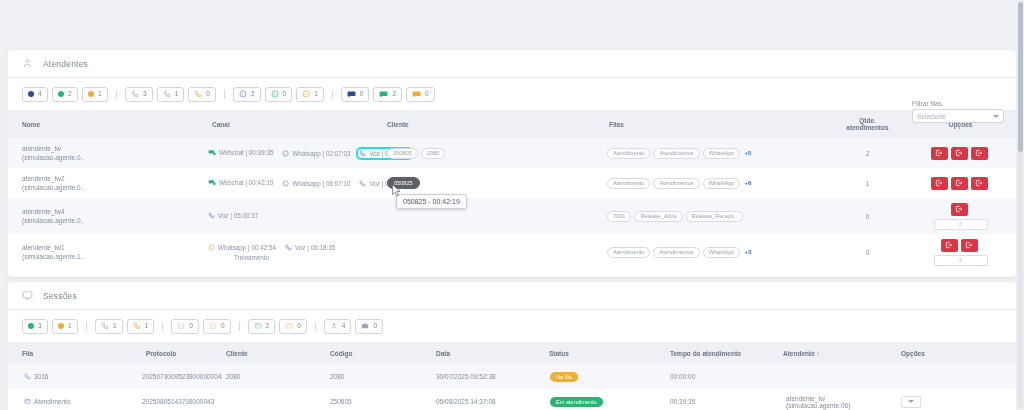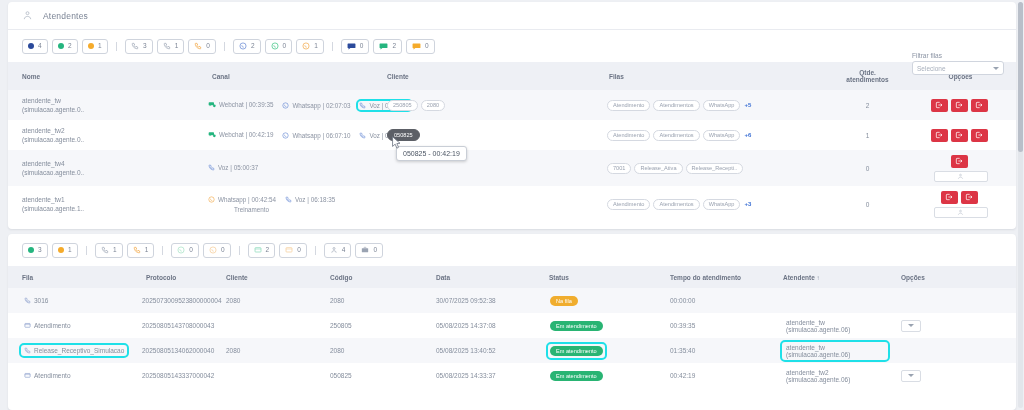--- a/index.html
+++ b/index.html
@@ -12,20 +12,21 @@
   }
   .page { width: 1024px; height: 410px; position: relative; background: #eef0f4; }
 
   
   .panel {
     position: absolute;
     left: 8px; right: 8px;
     background: #ffffff;
     border-radius: 4px;
     box-shadow: 0 1px 2px rgba(40,50,70,.10);
+    margin-top: 48px;
   }
   #panel-atendentes { top: 2px; height: 227px; }
   #panel-sessoes   { top: 234px; height: 176px; }
 
   .panel-head {
     height: 28px;
     display: flex; align-items: center;
     padding-left: 14px;
     border-bottom: 1px solid #e9ebf0;
   }
@@ -468,20 +469,29 @@
     <span class="cursor">
       <svg width="14" height="16" viewBox="0 0 24 28">
         <path d="M6 3 L6 20 L10.5 16 L13.5 23 L16.5 21.5 L13.5 15 L19 14.5 Z" fill="#ffffff" stroke="#6b7280" stroke-width="1.4"></path>
       </svg>
     </span>
     <div class="tooltip">050825 - 00:42:19</div>
   </div>
 
   <div class="panel" id="panel-sessoes">
 
+    <div class="panel-head">
+      <span class="hicon">
+        <svg width="11" height="11" viewBox="0 0 24 24" fill="none" stroke="#b3bac6" stroke-width="1.8">
+          <rect x="2.5" y="4" width="19" height="13" rx="1.5"></rect>
+            <path d="M8 20h8"></path>
+        </svg>
+      </span>
+      <span class="panel-title">Sessões</span>
+    </div>
 
     <div class="chips-bar" id="ses-chips">
         <div class="chip">
           <span><span class="dot" style="background:#25b57f;width:6px;height:6px"></span></span>
           <span class="num">3</span>
         </div>
         <div class="chip">
           <span><span class="dot" style="background:#f5ab2b;width:6px;height:6px"></span></span>
           <span class="num">1</span>
         </div>

